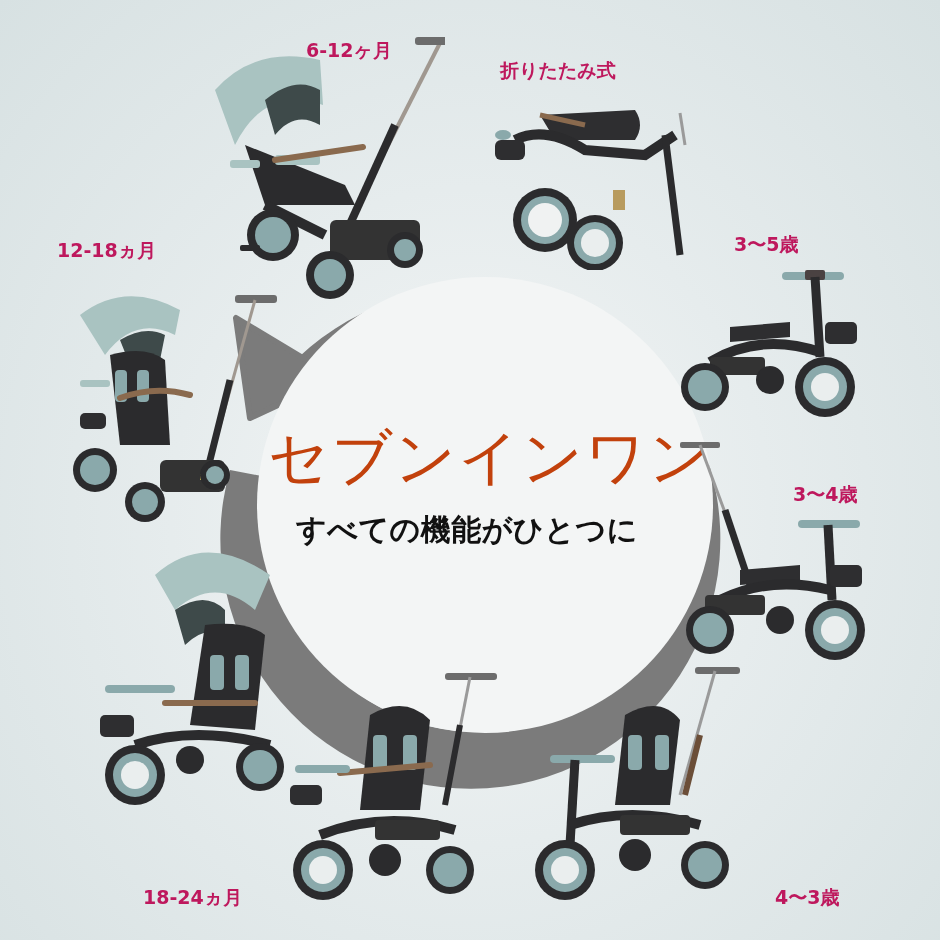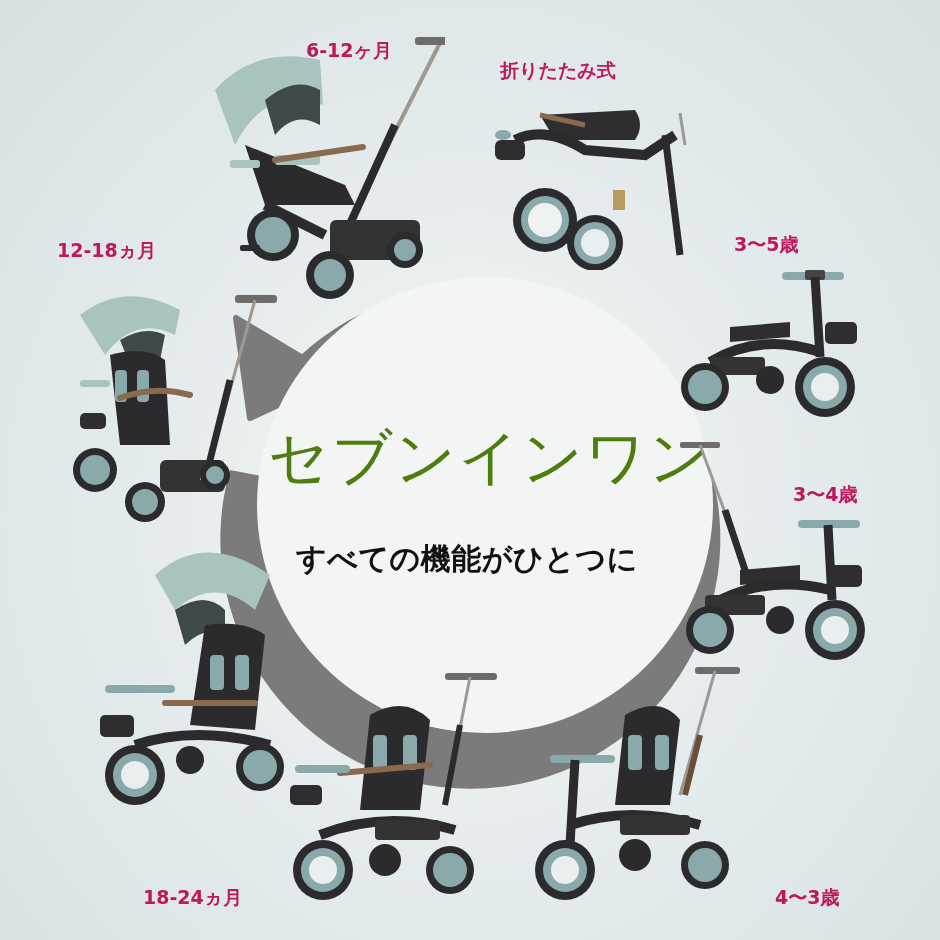--- a/index.html
+++ b/index.html
@@ -6,28 +6,28 @@
     html, body { width: 940px; height: 940px; overflow: hidden; }
     body {
       background: radial-gradient(ellipse at 50% 55%, #f4f6f6 0%, #e6eced 45%, #d7e1e2 100%);
       font-family: "DejaVu Sans", "Liberation Sans", sans-serif;
       position: relative;
     }
     .stage { position: absolute; left: 0; top: 0; width: 940px; height: 940px; }
     .ring { position: absolute; left: 0; top: 0; width: 940px; height: 940px; }
     .title {
       position: absolute; left: 268px; top: 418px;
-      font-size: 60px; color: #4d7c0f; letter-spacing: 2px; font-weight: normal;
+      font-size: 60px; color: #c2410c; letter-spacing: 2px; font-weight: normal;
       white-space: nowrap;
     }
     .tagline {
       position: absolute; left: 296px; font-size: 30px; font-weight: bold; color: #111;
       white-space: nowrap; letter-spacing: 0.5px;
     }
-    .tagline.l1 { top: 510px; margin-top: 29px; }
+    .tagline.l1 { top: 510px; }
     .tagline.l2 { top: 560px; }
     .stage-label {
       position: absolute; font-size: 19px; font-weight: bold; color: #be185d;
       white-space: nowrap;
     }
     .trike { position: absolute; }
   </style>
 </head>
 <body>
 

